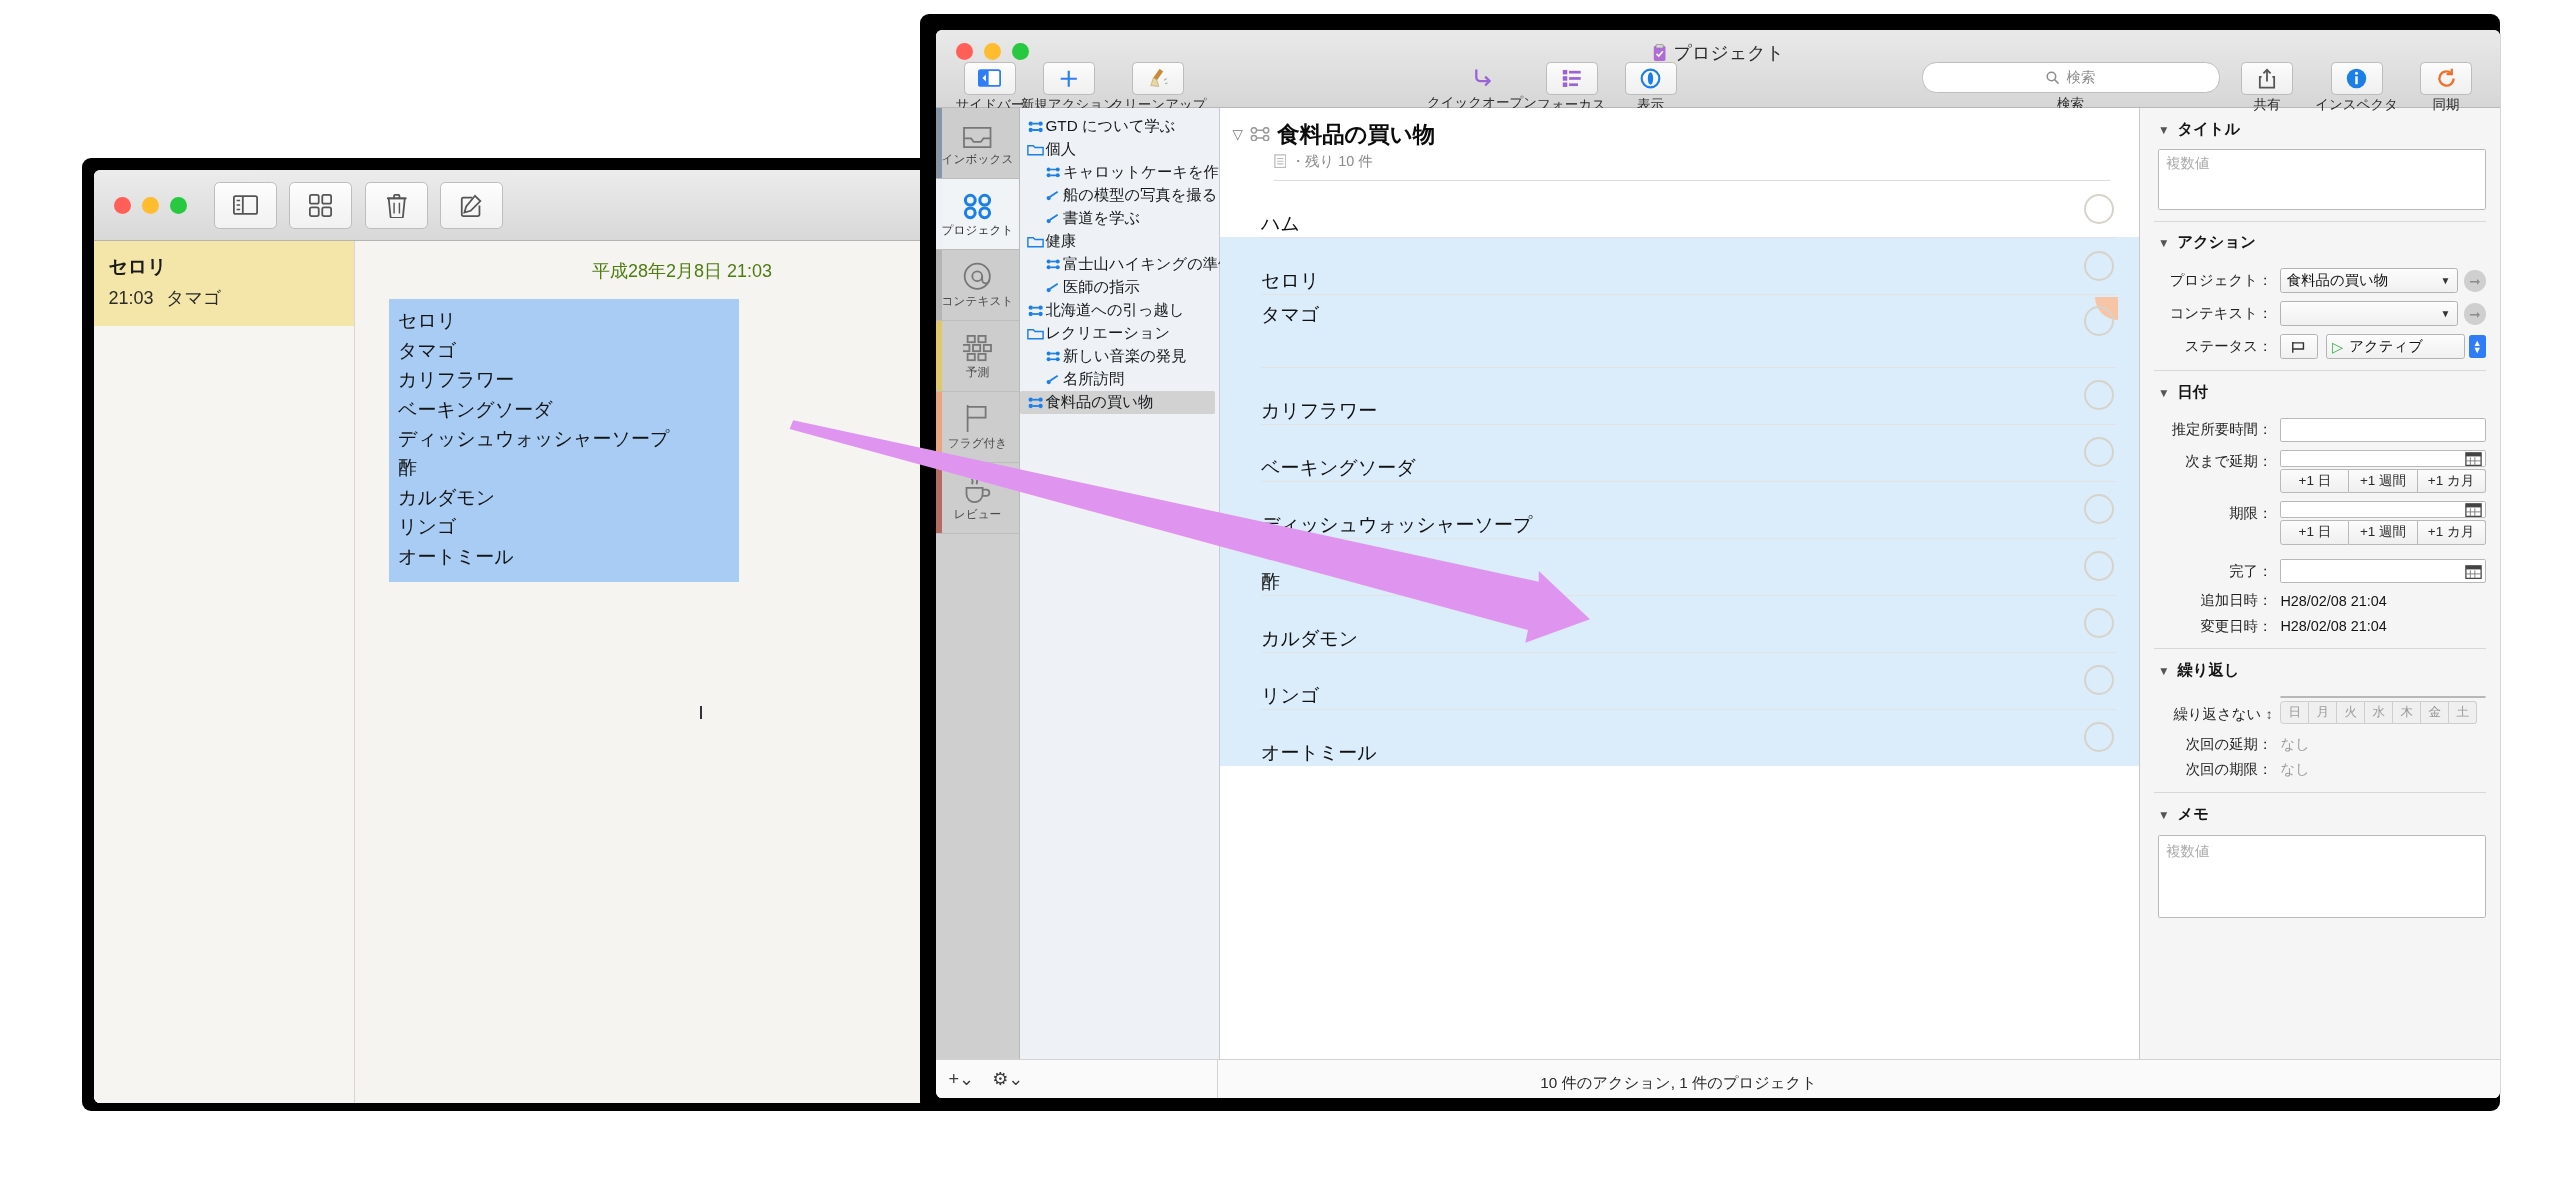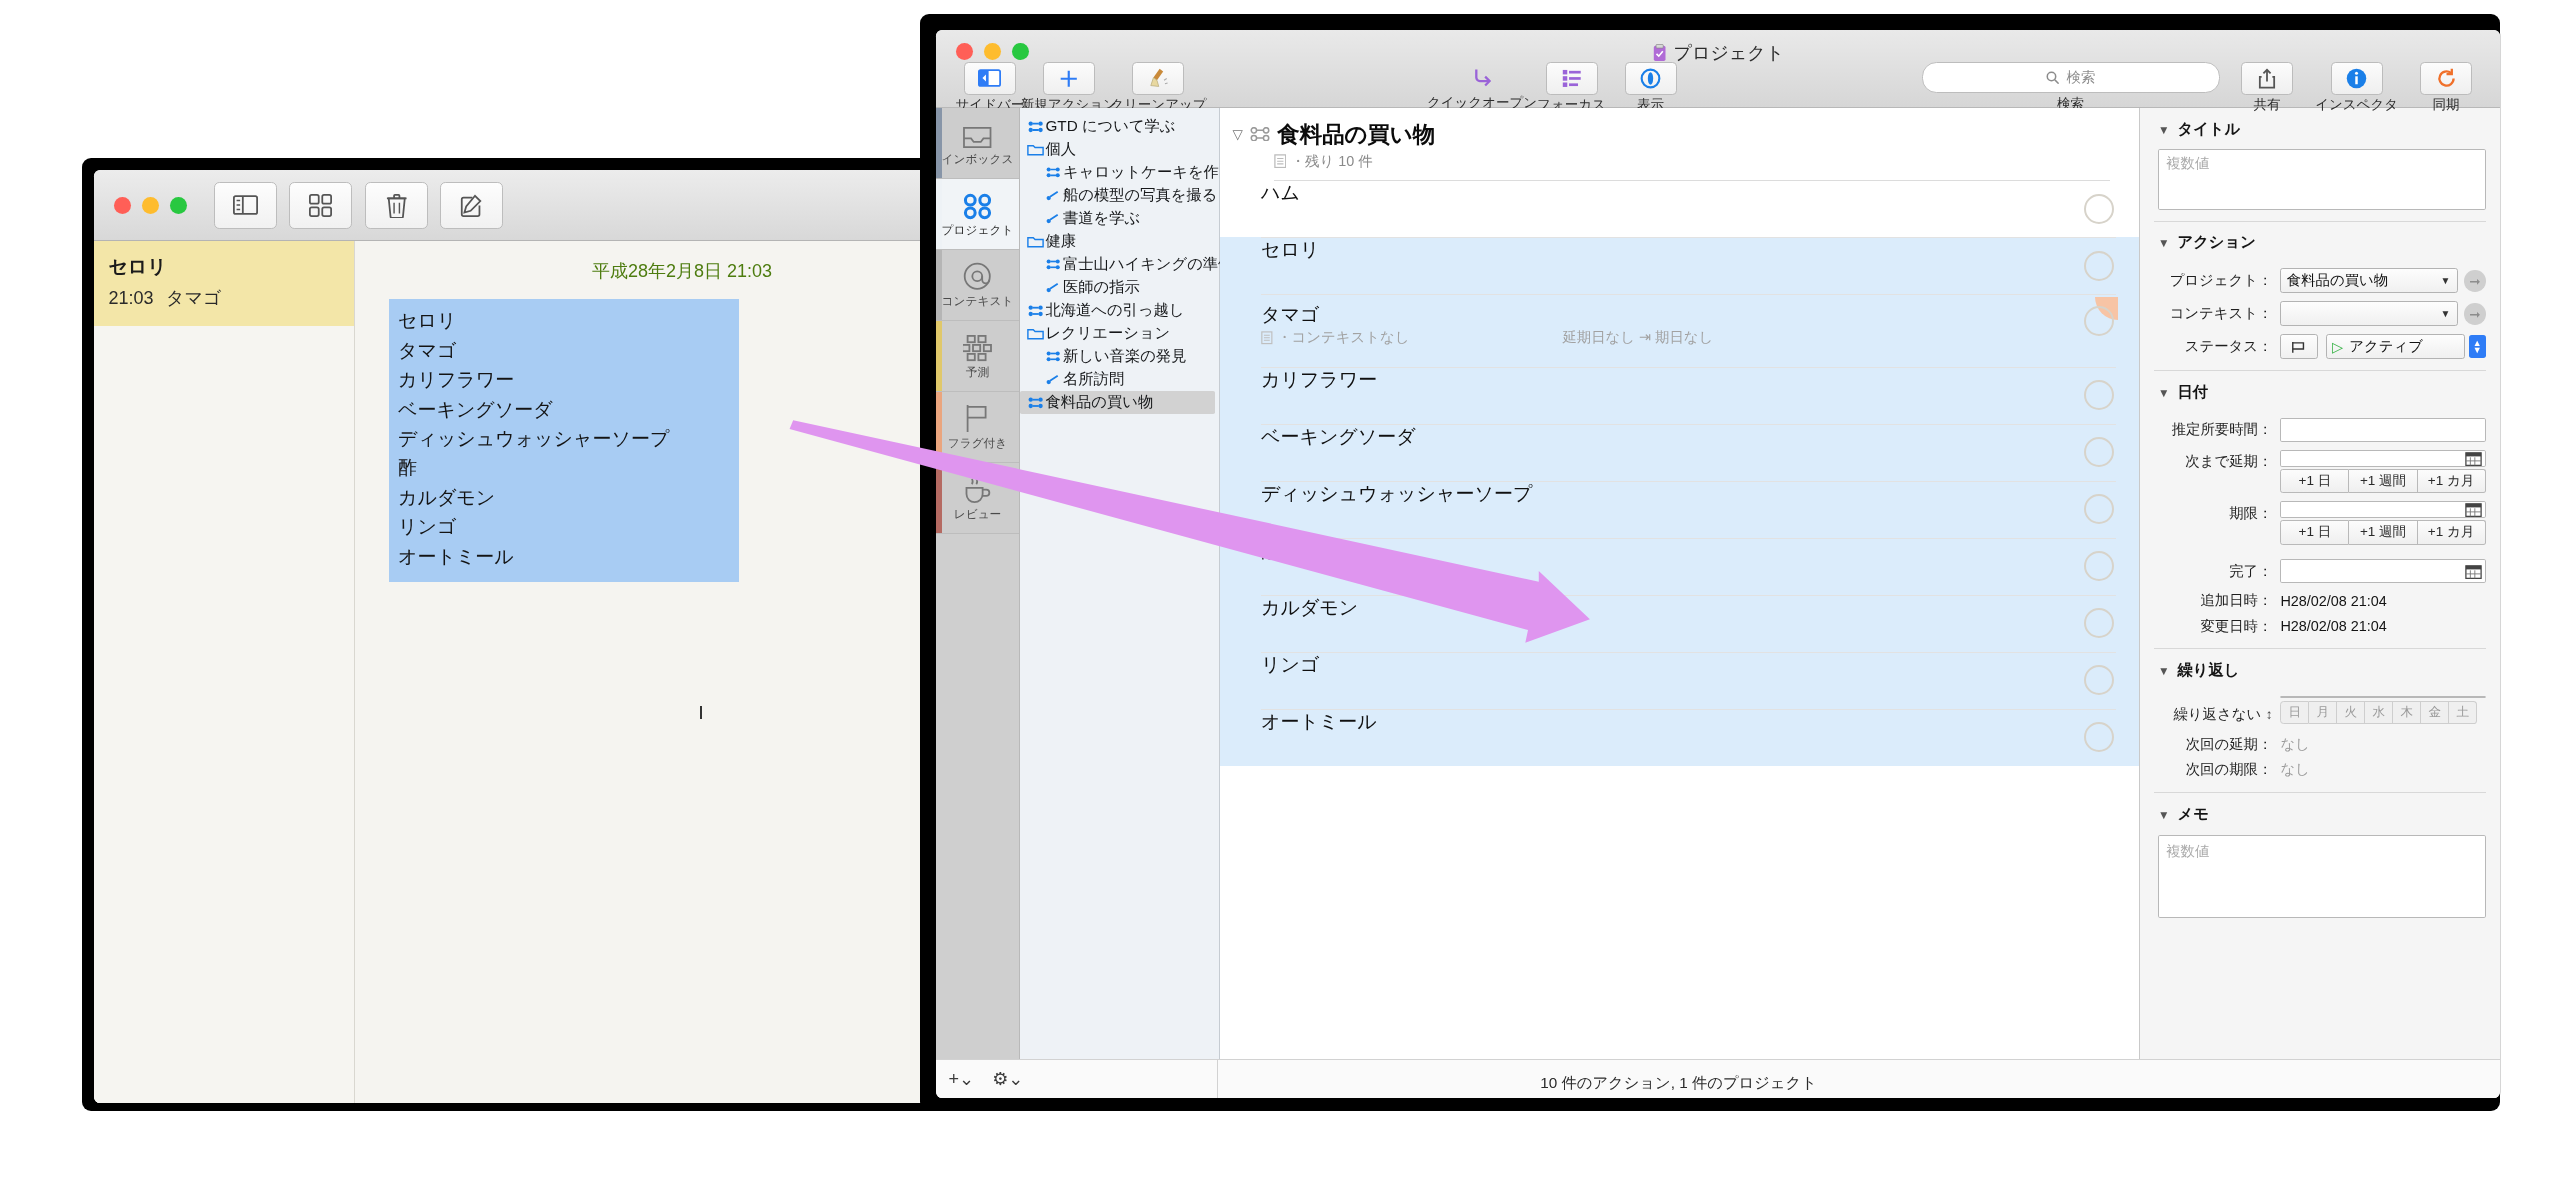--- a/index.html
+++ b/index.html
@@ -88,21 +88,21 @@
   .tree-row.lvl1{padding-left:23px;}
   .tree-row.sel{background:#d2d2d2;border-radius:1.8px;margin-right:3.6px;}
   .tree-ico{width:20px;display:inline-flex;justify-content:center;align-items:center;flex:none;}
 
   
   #content{flex:1;background:#ffffff;position:relative;}
   #content-head{padding:10.8px 0 0 12.6px;}
   #ch-title{display:flex;align-items:center;gap:7.2px;font-size:22.4px;font-weight:bold;color:#0b0b0b;}
   #ch-sub{margin-left:41px;margin-top:1.8px;font-size:14.4px;color:#8a8a8a;display:flex;align-items:center;gap:4.5px;}
   #row-divider{margin:9px 29px 0 41px;height:0.9px;background:#dcdcdc;}
-  .task{position:relative;height:57px;display:flex;align-items:flex-start;
+  .task{position:relative;height:57px;display:flex;align-items:flex-end;
     padding-left:41px;padding-right:23px;}
   .task.sel{background:#dbecfb;}
   .task .t-line{position:absolute;left:41px;right:23px;top:0;height:0.9px;background:#e2e2e2;}
   .task.first .t-line{background:none;}
   .t-name{font-size:19px;color:#101010;}
   .t-meta{position:absolute;left:41px;right:70px;top:34px;display:flex;
     font-size:14.4px;color:#a2a2a2;align-items:center;}
   .t-meta .m-ctx{display:flex;align-items:center;gap:4.5px;}
   .t-meta .m-dates{margin-left:153px;}
   .t-circle{position:absolute;right:25px;top:50%;transform:translateY(-50%);
@@ -646,34 +646,20 @@
 
       <div class="task sel">
         <div class="t-line"></div>
         <div class="t-name">セロリ</div>
         <div class="t-circle"></div>
       </div>
 
       <div class="task sel" style="height:65px;align-items:flex-start;padding-top:7.2px;">
         <div class="t-line"></div>
         <div class="t-name">タマゴ</div>
-        <div class="t-meta">
-          <span class="m-ctx">
-            <span style="display:inline-flex;">
-              <svg width="11.7" height="13.5" viewBox="0 0 14 16">
-                <rect x="1" y="1" width="12" height="14" fill="none" stroke="#bfbfbf" stroke-width="1.4"></rect>
-                <line x1="3.5" y1="5" x2="10.5" y2="5" stroke="#bfbfbf" stroke-width="1.2"></line>
-                <line x1="3.5" y1="8" x2="10.5" y2="8" stroke="#bfbfbf" stroke-width="1.2"></line>
-                <line x1="3.5" y1="11" x2="10.5" y2="11" stroke="#bfbfbf" stroke-width="1.2"></line>
-              </svg>
-            </span>
-            <span>・コンテキストなし</span>
-          </span>
-          <span class="m-dates">延期日なし ⇥ 期日なし</span>
-        </div>
         <div class="t-flagwedge"></div>
         <div class="t-circle" style="top:27px;"></div>
       </div>
 
       <div class="task sel">
         <div class="t-line"></div>
         <div class="t-name">カリフラワー</div>
         <div class="t-circle"></div>
       </div>
 

